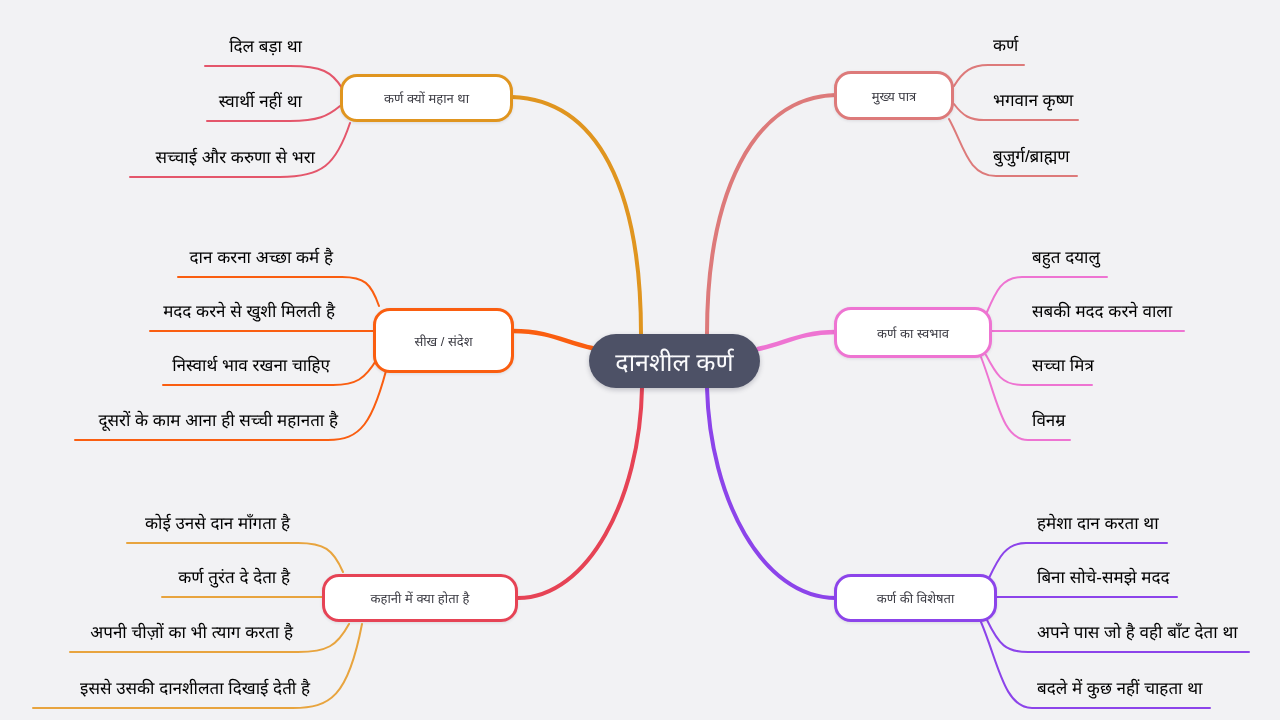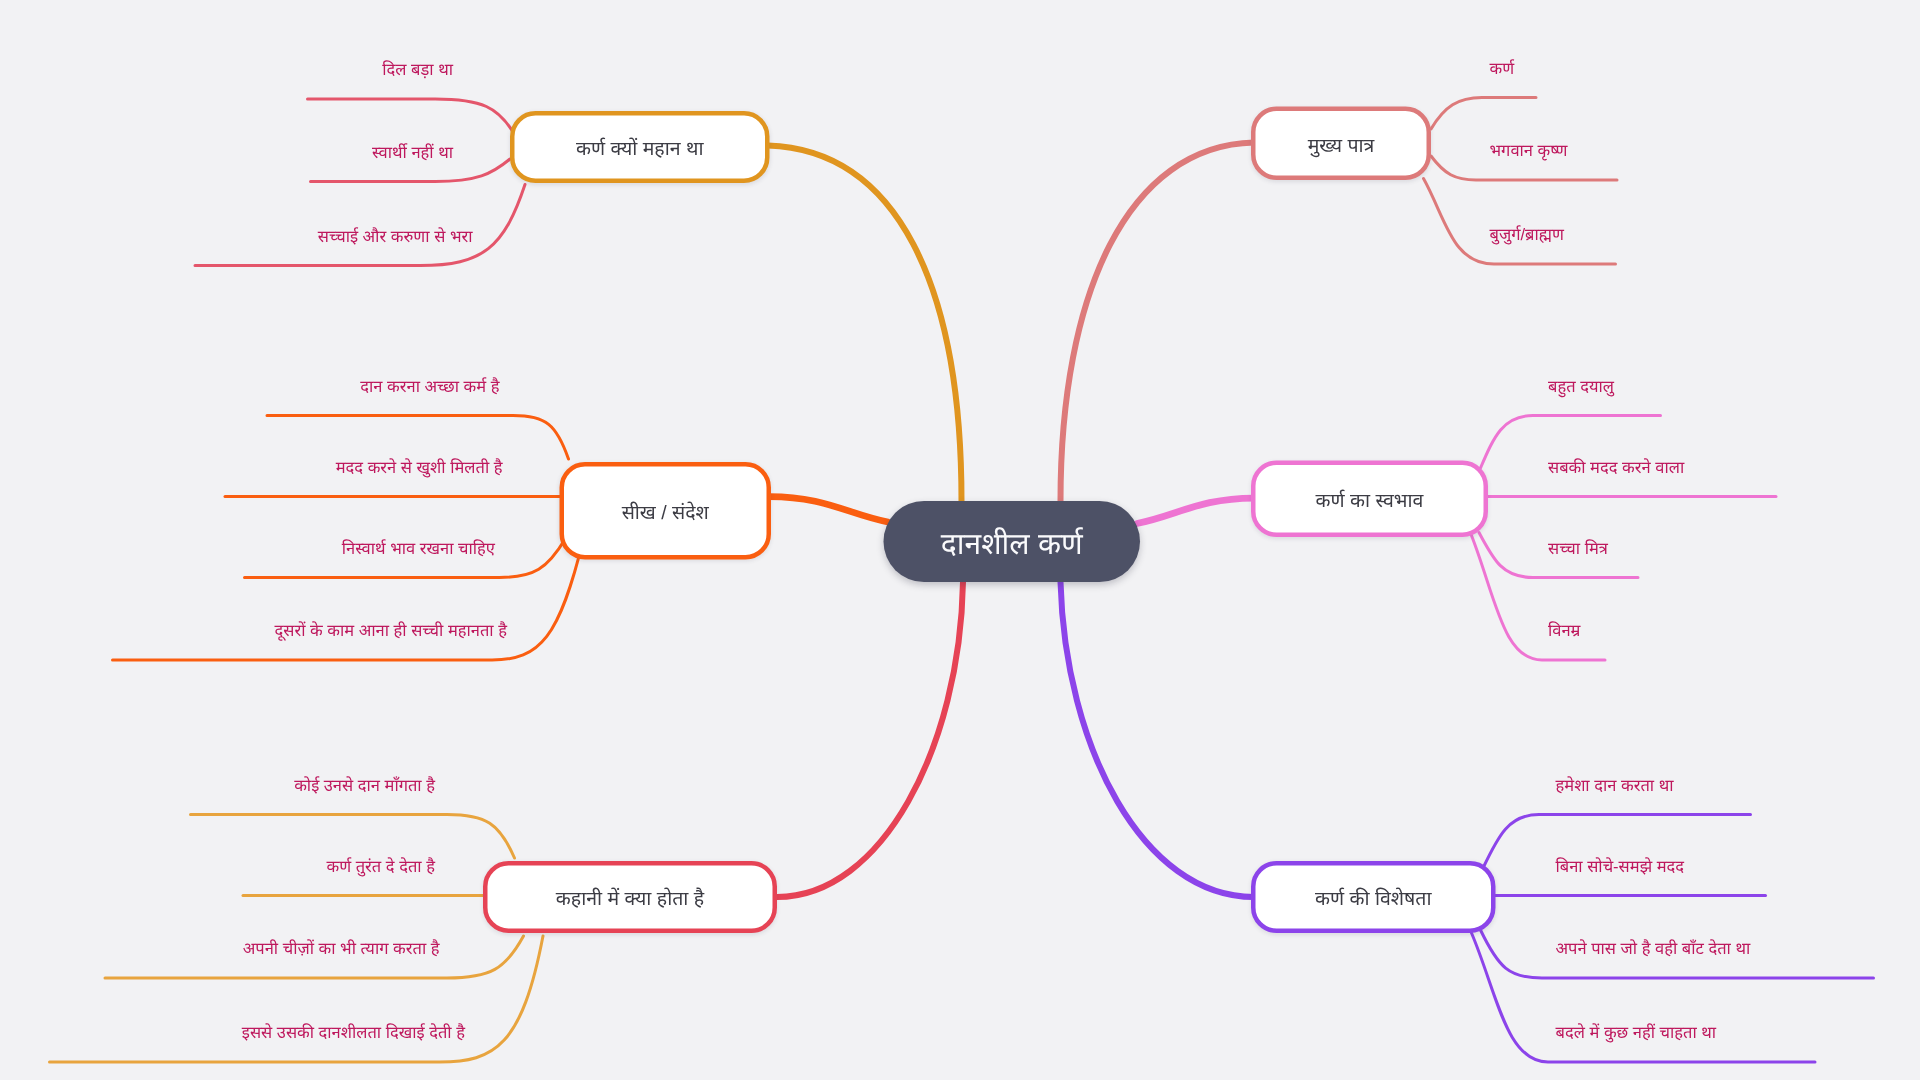--- a/index.html
+++ b/index.html
@@ -38,29 +38,29 @@
     white-space: nowrap;
     box-shadow: 0 1px 3px rgba(60,60,80,.12);
   }
   .root-node {
     position: absolute;
     box-sizing: border-box;
     border-radius: 27px;
     display: flex;
     align-items: center;
     justify-content: center;
-    font-size: 20px;
+    font-size: 25px;
     white-space: nowrap;
     box-shadow: 0 2px 5px rgba(40,40,60,.25);
     text-align: center;
   }
   .leaf {
     position: absolute;
-    font-size: 11px;
-    color: #be185d;
+    font-size: 17px;
+    color: #000000;
     white-space: nowrap;
     line-height: 22px;
   }
   .leaf.l { text-align: right; }
   .leaf.r { text-align: left; }
 </style>
 </head>
 <body style="background: rgb(242, 242, 244);">
 
 <div class="canvas">

